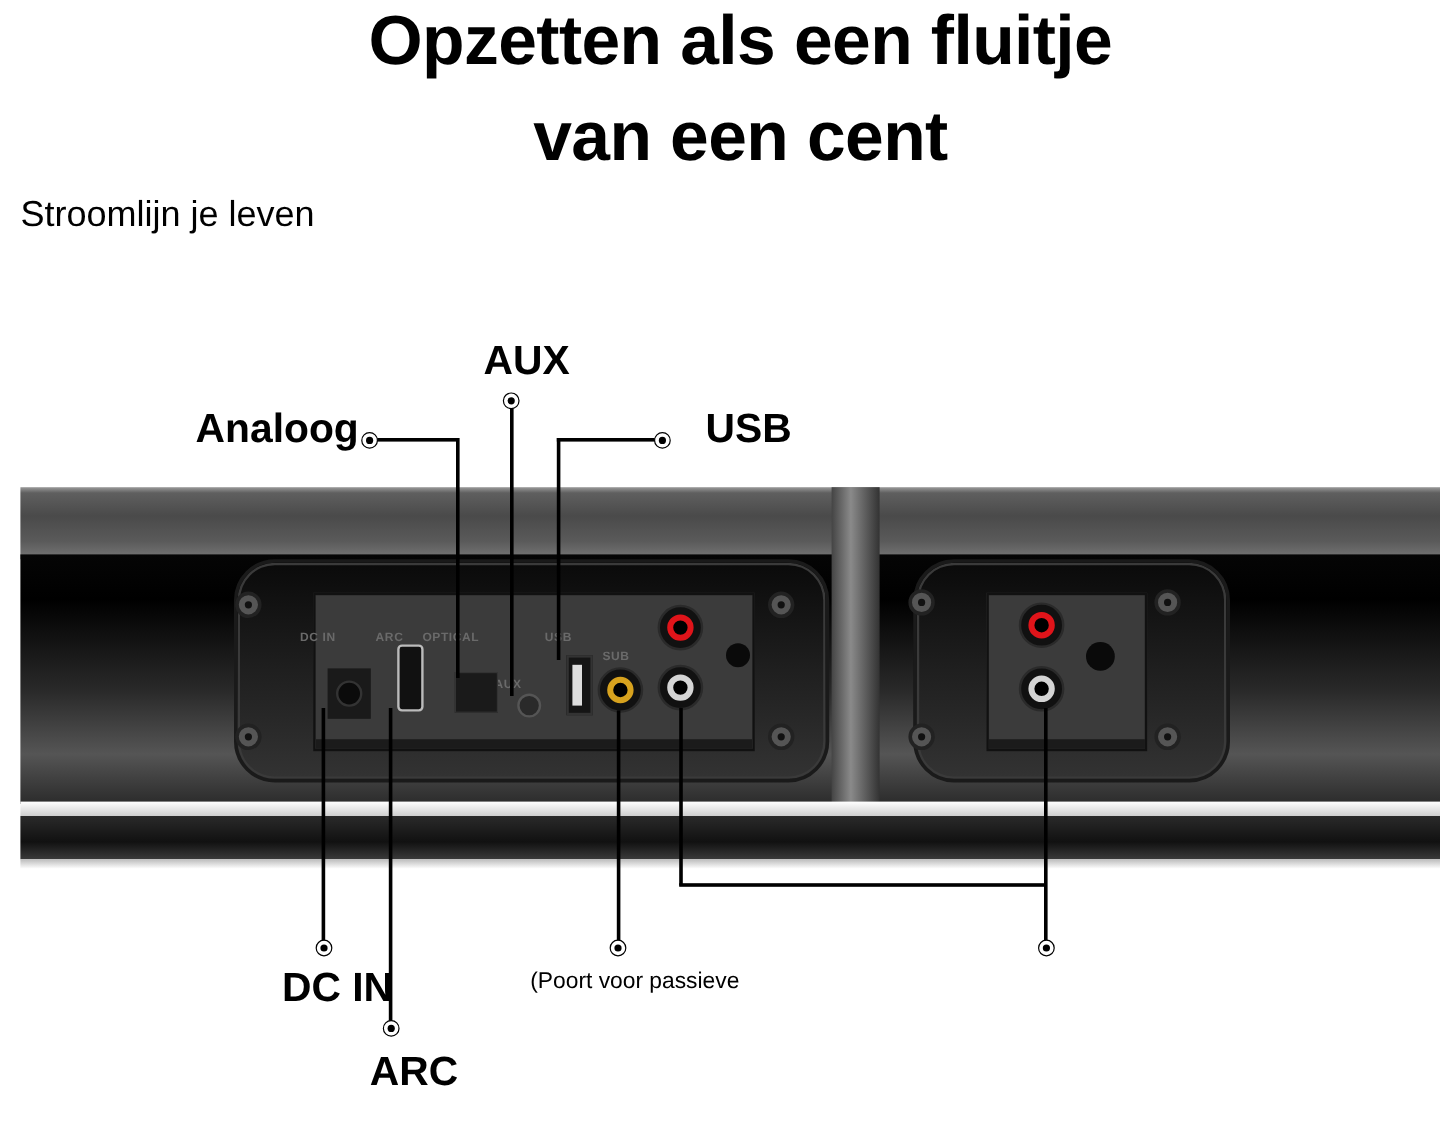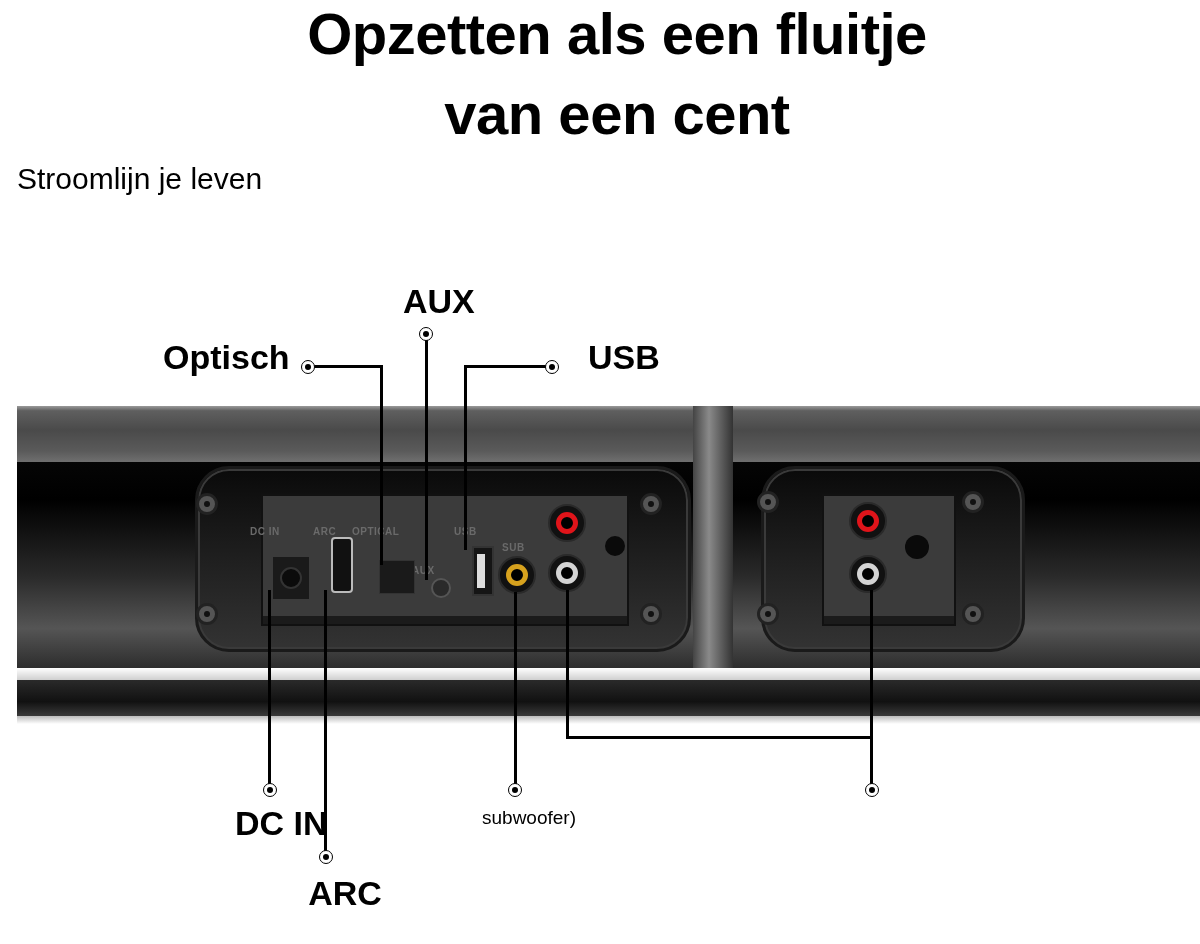--- a/index.html
+++ b/index.html
@@ -114,28 +114,28 @@
 <div class="line" style="left:870px;top:590px;width:3px;height:196px;"></div>
 
 <div class="dot" style="left:301px;top:360px;"></div>
 <div class="dot" style="left:419px;top:327px;"></div>
 <div class="dot" style="left:545px;top:360px;"></div>
 <div class="dot" style="left:263px;top:783px;"></div>
 <div class="dot" style="left:319px;top:850px;"></div>
 <div class="dot" style="left:508px;top:783px;"></div>
 <div class="dot" style="left:865px;top:783px;"></div>
 
-<div class="abs lbl" style="left:146px;top:338px;">Optisch</div>
+<div class="abs lbl" style="left:146px;top:338px;">Analoog</div>
 <div class="abs lbl" style="left:386px;top:282px;">AUX</div>
 <div class="abs lbl" style="left:571px;top:338px;">USB</div>
 
 <div class="abs lbl" style="left:218px;top:804px;">DC IN</div>
 
 <div class="abs" style="left:200px;top:874px;width:256px;text-align:center;">
   <div class="lbl">ARC</div>
 </div>
 
 <div class="abs" style="left:380px;top:806px;width:264px;text-align:center;">
-  <div class="sub">subwoofer)</div>
+  <div class="sub">(Poort voor passieve</div>
 </div>
 
 <div class="abs" style="left:720px;top:806px;width:300px;text-align:center;">
 </div>
 
 </body></html>

